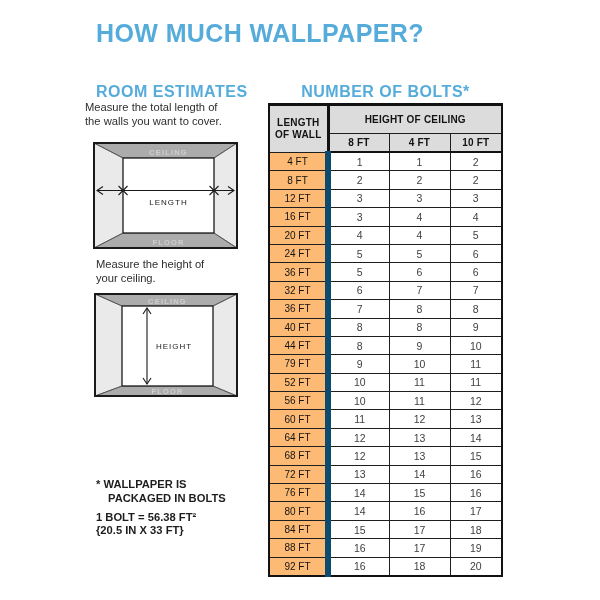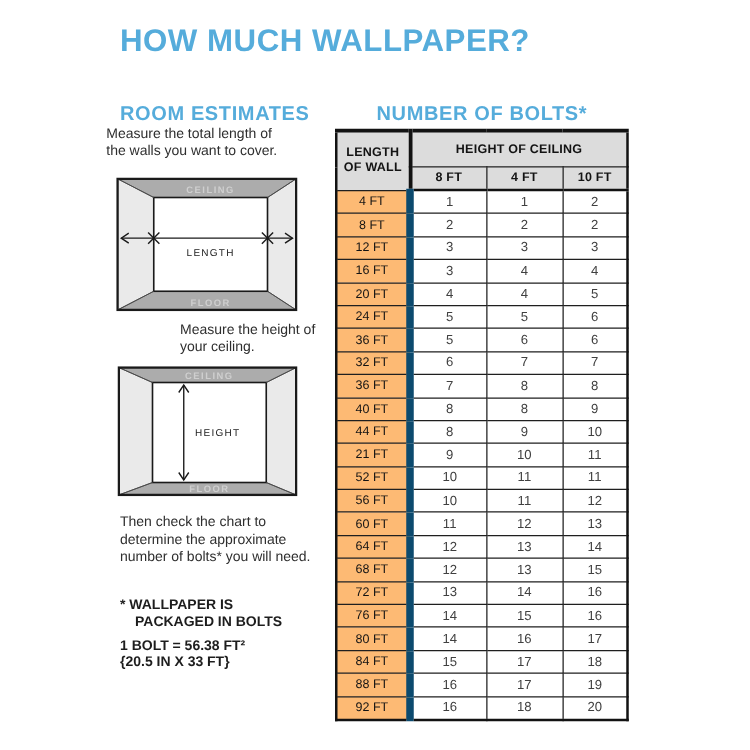--- a/index.html
+++ b/index.html
@@ -6,21 +6,21 @@
   .page{position:relative;width:600px;height:600px;background:#ffffff;overflow:hidden;
         font-family:"Liberation Sans",sans-serif;color:#2e2e2e;}
   .title{position:absolute;left:96px;top:19px;margin:0;font-size:25px;font-weight:bold;
          letter-spacing:0.4px;color:#55acdb;}
   .sec-head{position:absolute;font-size:16px;font-weight:bold;letter-spacing:0.5px;color:#55acdb;}
   .sec-head.left-h{left:96px;top:83px;}
   .sec-head.table-h{left:268px;top:83px;width:235px;text-align:center;}
   .pre{white-space:pre-line;}
   .step{position:absolute;margin:0;font-size:11.2px;line-height:14px;color:#2e2e2e;}
   .step.s1{left:85px;top:100px;}
-  .step.s2{left:96px;top:257px;margin-left:48px;}
+  .step.s2{left:96px;top:257px;}
   .step.s3{left:96px;top:411px;}
   .diag{position:absolute;display:block;}
   .diag.d1{left:93px;top:142px;width:145px;height:107px;}
   .diag.d2{left:94px;top:293px;width:144px;height:104px;}
   .footnote{position:absolute;left:96px;top:477px;font-size:11.2px;font-weight:bold;
             line-height:14px;color:#1d1d1d;}
   .footnote .indent{margin-left:12px;}
   .boltspec{position:absolute;left:96px;top:511px;font-size:11.2px;font-weight:bold;
             line-height:13px;color:#1d1d1d;}
   
@@ -93,23 +93,20 @@
     <text x="73.5" y="10.5" text-anchor="middle" class="band-txt">CEILING</text>
     <text x="73.5" y="100.5" text-anchor="middle" class="band-txt">FLOOR</text>
     <g stroke="#1a1a1a" stroke-width="1.1" fill="none">
       <line x1="53" y1="15" x2="53" y2="91"></line>
       <polyline points="49,21 53,15 57,21"></polyline>
       <polyline points="49,85 53,91 57,85"></polyline>
     </g>
     <text x="62" y="55.5" class="dim-txt">HEIGHT</text>
   </svg>
 
-  <p class="step s3 pre">Then check the chart to
-determine the approximate
-number of bolts* you will need.</p>
 
   <div class="footnote">
     <div>* WALLPAPER IS</div>
     <div class="indent">PACKAGED IN BOLTS</div>
   </div>
 
   <div class="boltspec pre">1 BOLT = 56.38 FT²
 {20.5 IN X 33 FT}</div>
 
   <div class="sec-head table-h">NUMBER OF BOLTS* CEILING</div>
@@ -196,21 +193,21 @@
           <td>8</td>
           <td>9</td>
         </tr>
         <tr>
           <td class="len">44 FT</td>
           <td>8</td>
           <td>9</td>
           <td>10</td>
         </tr>
         <tr>
-          <td class="len">21 FT</td>
+          <td class="len">79 FT</td>
           <td>9</td>
           <td>10</td>
           <td>11</td>
         </tr>
         <tr>
           <td class="len">52 FT</td>
           <td>10</td>
           <td>11</td>
           <td>11</td>
         </tr>

